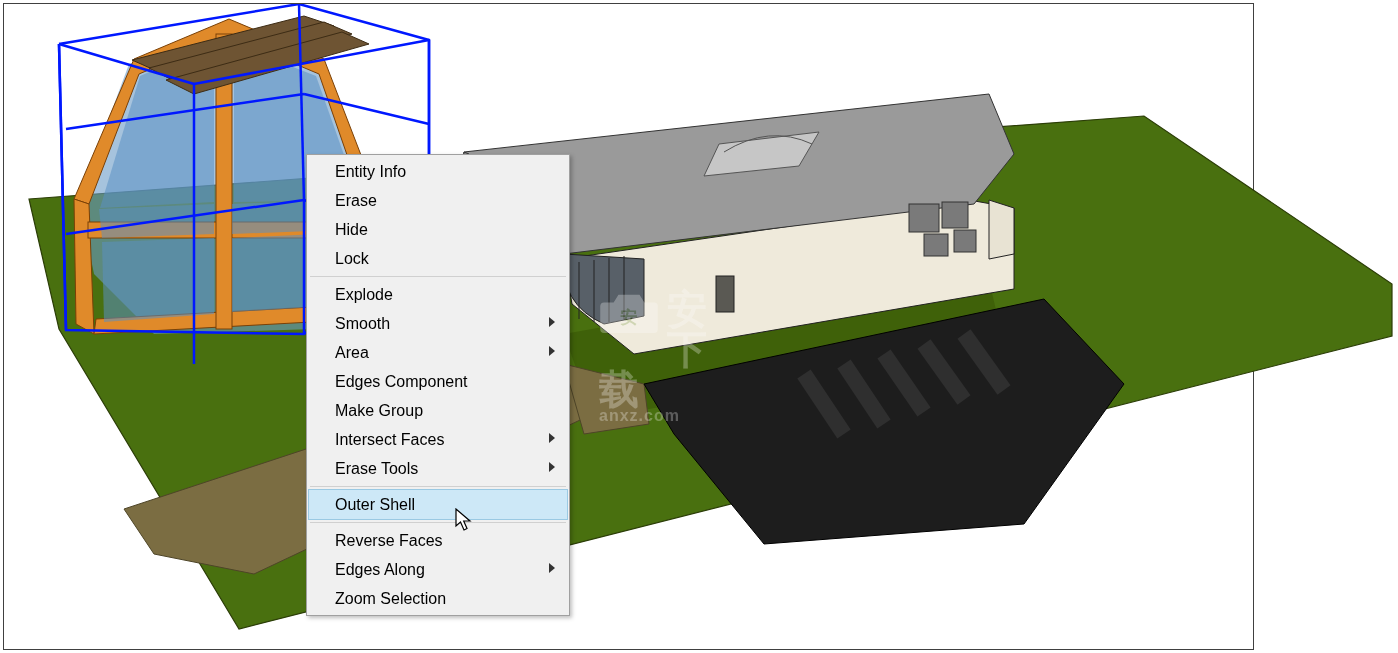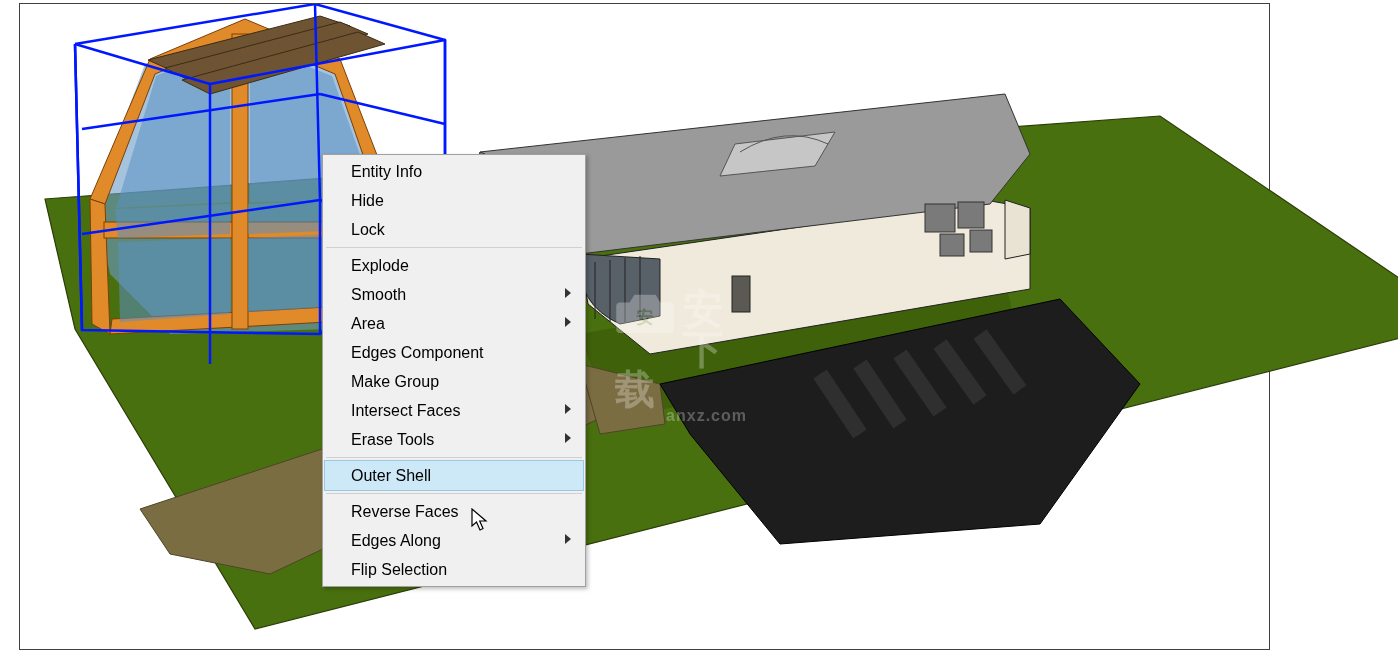--- a/index.html
+++ b/index.html
@@ -1,28 +1,28 @@
 <!DOCTYPE html>
 <html><head>
 <meta charset="utf-8">
 <style>
   html,body{margin:0;padding:0;width:1398px;height:653px;background:#fff;font-family:"Segoe UI",Arial,sans-serif;font-size:16px;overflow:hidden;}
-  .frame{position:absolute;left:19px;top:3px;width:1251px;height:647px;border:1px solid #404040;box-sizing:border-box;}
+  .frame{position:absolute;left:3px;top:3px;width:1251px;height:647px;border:1px solid #404040;box-sizing:border-box;}
   .viewport{position:absolute;inset:0;}
   .menu{position:absolute;left:302px;top:150px;width:258px;background:#f0f0f0;border:1px solid #a0a0a0;box-shadow:2px 2px 4px rgba(0,0,0,0.25);padding:2px;}
   .menu .item{height:29px;line-height:29px;padding:0 26px;color:#000;position:relative;cursor:default;}
   .menu .item.hover{background:#cde8f7;border:1px solid #9ac9e3;margin:-1px;}
   .menu .sep{height:1px;background:#d0d0d0;margin:3px 1px;}
   .menu .arrow{position:absolute;right:12px;top:8px;width:0;height:0;border-top:5px solid transparent;border-bottom:5px solid transparent;border-left:6px solid #333;}
   .cursor{position:absolute;left:451px;top:504px;pointer-events:none;}
   .cursor svg{display:block;}
   .watermark{position:absolute;left:595px;top:285px;opacity:0.28;pointer-events:none;color:#fff;}
   .watermark .cam{width:60px;height:46px;float:left;margin-right:8px;}
   .watermark .txt{font-family:"SimHei","Microsoft YaHei",sans-serif;font-size:40px;line-height:40px;letter-spacing:4px;font-weight:700;}
-  .watermark .sub{font-family:Arial;font-size:16px;letter-spacing:1px;margin-top:-2px;font-weight:600;text-align:right;}
+  .watermark .sub{font-family:Arial;font-size:16px;letter-spacing:1px;margin-top:-2px;font-weight:600;}
 </style>
 </head>
 <body>
 
 <div class="frame">
   <div class="viewport">
     
     <svg width="1392" height="647" viewBox="0 0 1392 647">
 
       <polygon points="25,195 1140,112 1388,280 1388,332 235,625 55,325" fill="#49700f" stroke="#2b3d07" stroke-width="1.2"></polygon>
@@ -108,36 +108,37 @@
         <line x1="300" y1="196" x2="425" y2="238"></line>
         <line x1="300" y1="330" x2="300" y2="196"></line>
         <polyline points="55,40 190,80 190,360"></polyline>
         <line x1="190" y1="80" x2="425" y2="36"></line>
       </g>
     </svg>
   </div>
 
   <div class="menu">
     <div class="item"><span>Entity Info</span></div>
+    <div class="item"><span>Erase</span></div>
     <div class="item"><span>Hide</span></div>
     <div class="item"><span>Lock</span></div>
     <div class="sep"></div>
     <div class="item"><span>Explode</span></div>
     <div class="item"><span>Smooth</span><span class="arrow"></span></div>
     <div class="item"><span>Area</span><span class="arrow"></span></div>
     <div class="item"><span>Edges Component</span></div>
     <div class="item"><span>Make Group</span></div>
     <div class="item"><span>Intersect Faces</span><span class="arrow"></span></div>
     <div class="item"><span>Erase Tools</span><span class="arrow"></span></div>
     <div class="sep"></div>
     <div class="item hover"><span>Outer Shell</span></div>
     <div class="sep"></div>
     <div class="item"><span>Reverse Faces</span></div>
     <div class="item"><span>Edges Along</span><span class="arrow"></span></div>
-    <div class="item"><span>Flip Selection</span></div>
+    <div class="item"><span>Zoom Selection</span></div>
   </div>
 
   <div class="watermark">
     <svg class="cam" viewBox="0 0 60 48">
       <path d="M4 14 h10 l5 -8 h22 l5 8 h10 a4 4 0 0 1 4 4 v24 a4 4 0 0 1 -4 4 H4 a4 4 0 0 1 -4 -4 V18 a4 4 0 0 1 4 -4 Z" fill="#fff"></path>
       <text x="30" y="35" text-anchor="middle" font-size="18" font-family="Arial" font-weight="700" fill="#7fa050">安</text>
     </svg>
     <div>
       <div class="txt">安下载</div>
       <div class="sub">anxz.com</div>

